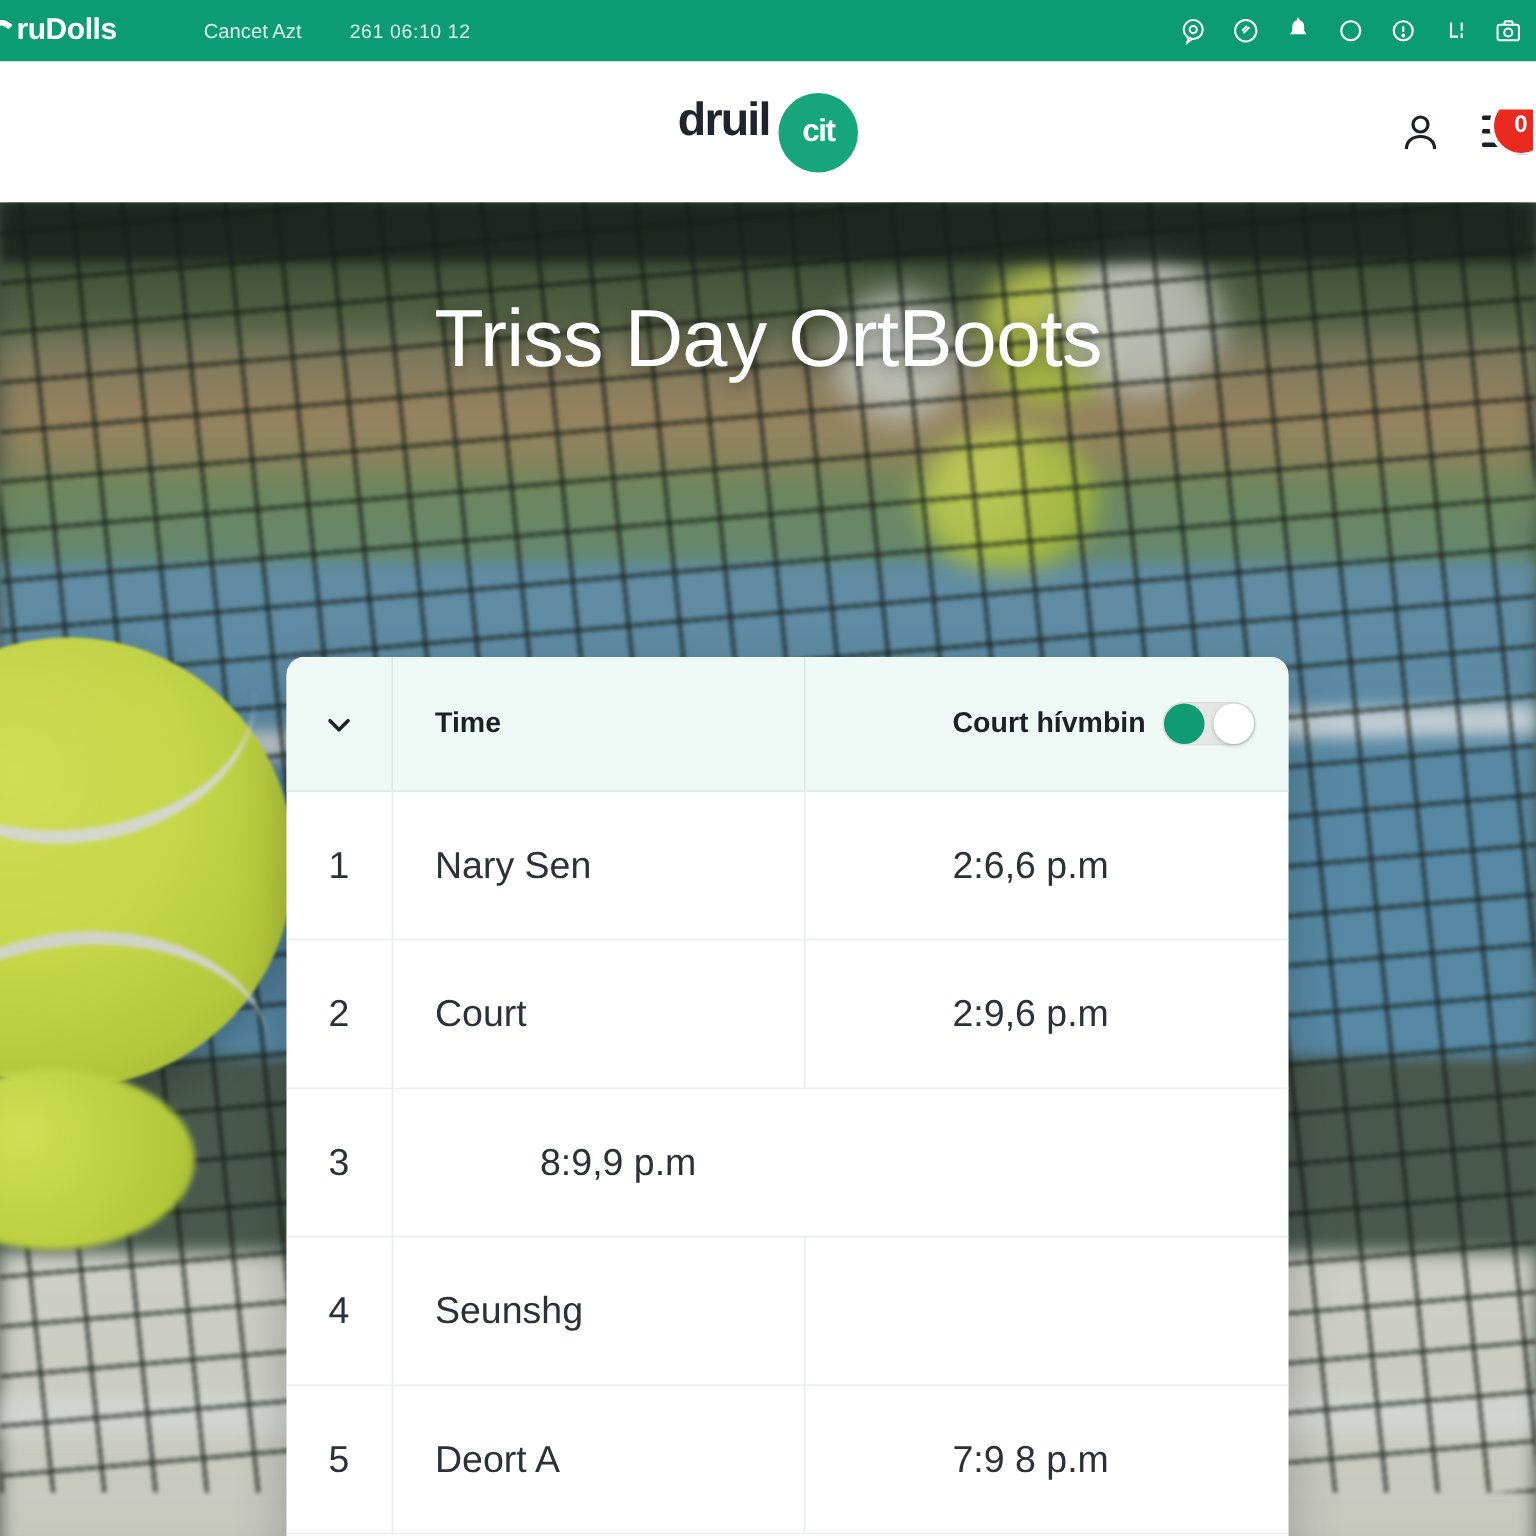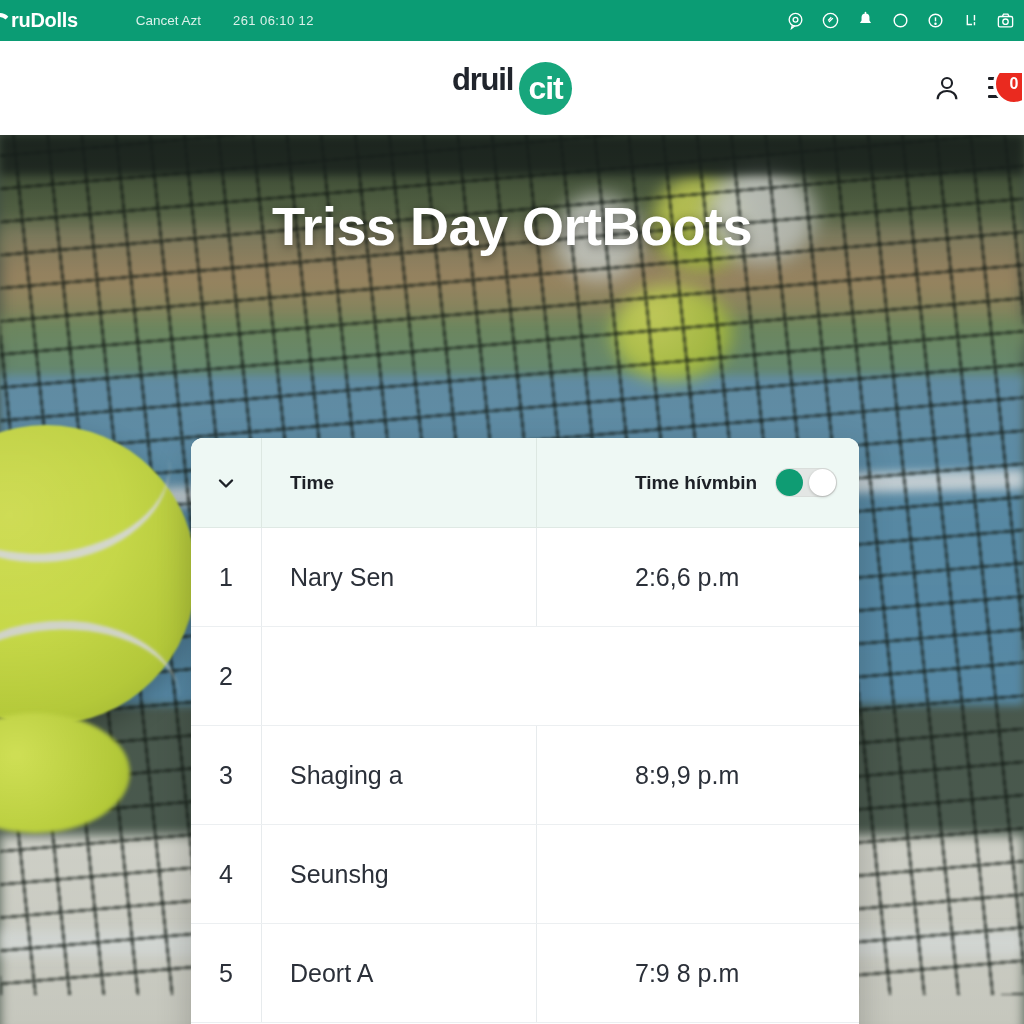--- a/index.html
+++ b/index.html
@@ -75,21 +75,21 @@
   .logo-word {
     font-size: 31px; font-weight: bold; color: #20242c;
     letter-spacing: -1.2px;
   }
   .logo-badge {
     margin-left: 6px;
     width: 53px; height: 53px;
     border-radius: 50%;
     background: #17a67c;
     display: flex; align-items: center; justify-content: center;
-    color: #ffffff; font-size: 32px; font-weight: bold;
+    color: #ffffff; font-size: 21px; font-weight: bold;
     letter-spacing: -1px;
   }
   .header-actions {
     position: absolute; right: 0; top: 0; height: 94px;
     display: flex; align-items: center; gap: 26px;
     padding-right: 2px;
   }
   .account-icon svg { display: block; width: 30px; height: 30px; }
   .menu-wrap { position: relative; width: 34px; height: 30px; overflow: hidden; }
   .menu-bars { position: absolute; left: 0; top: 4px; }
@@ -204,21 +204,21 @@
     background: radial-gradient(circle at 40% 35%, #dff05b, #c0d73c 75%, #a3b833);
     filter: blur(2px);
   }
   .hero-shade {
     position: absolute; inset: 0;
     background: linear-gradient(180deg, rgba(10,16,12,.22) 0%, rgba(10,16,12,.10) 38%, rgba(10,16,12,.05) 100%);
   }
   .hero-title {
     position: absolute; top: 60px; left: 0; width: 1024px;
     text-align: center;
-    font-size: 54px; font-weight: bold; color: #ffffff;
+    font-size: 54px; font-weight: normal; color: #ffffff;
     letter-spacing: -0.5px;
     text-shadow: 0 2px 10px rgba(0,0,0,.40);
     white-space: nowrap;
   }
 
   
   .card {
     position: absolute; left: 191px; top: 303px;
     width: 668px; height: 712px;
     background: #ffffff;
@@ -401,21 +401,21 @@
         <span class="chev">
           <svg viewBox="0 0 24 24" fill="none" stroke="#1d2127" stroke-width="2.4" stroke-linecap="round" stroke-linejoin="round">
             <path d="M6 9.5 L12 15.5 L18 9.5"></path>
           </svg>
         </span>
       </div>
       <div class="c-name">
         <span class="th-label">Time</span>
       </div>
       <div class="c-time">
-        <span class="th-label">Time hívmbin</span>
+        <span class="th-label">Court hívmbin</span>
         <span class="toggle">
           <span class="knob-on"></span>
           <span class="knob-off"></span>
         </span>
       </div>
     </div>
 
     <div class="row trow">
       <div class="c-num">
         <span class="cell-num">1</span>
@@ -425,28 +425,31 @@
       </div>
       <div class="c-time">
         <span class="cell-time">2:6,6 p.m</span>
       </div>
     </div>
 
     <div class="row trow">
       <div class="c-num">
         <span class="cell-num">2</span>
       </div>
+      <div class="c-name">
+        <span class="cell-name">Court</span>
+      </div>
+      <div class="c-time">
+        <span class="cell-time">2:9,6 p.m</span>
+      </div>
     </div>
 
     <div class="row trow">
       <div class="c-num">
         <span class="cell-num">3</span>
-      </div>
-      <div class="c-name">
-        <span class="cell-name">Shaging a</span>
       </div>
       <div class="c-time">
         <span class="cell-time">8:9,9 p.m</span>
       </div>
     </div>
 
     <div class="row trow">
       <div class="c-num">
         <span class="cell-num">4</span>
       </div>

